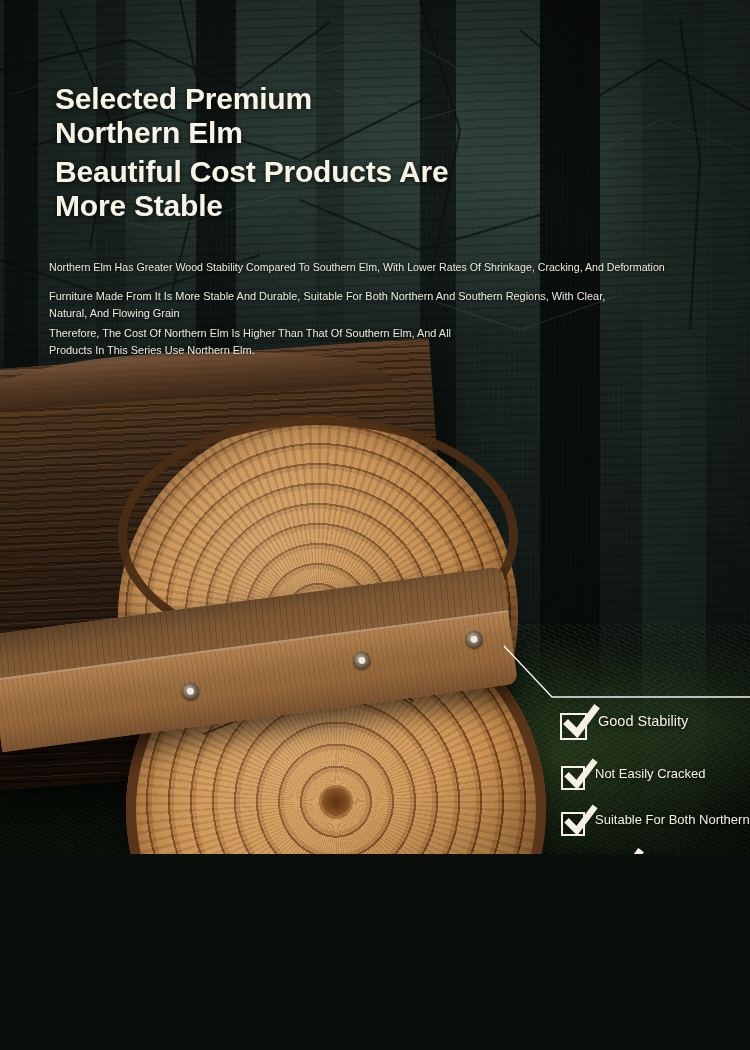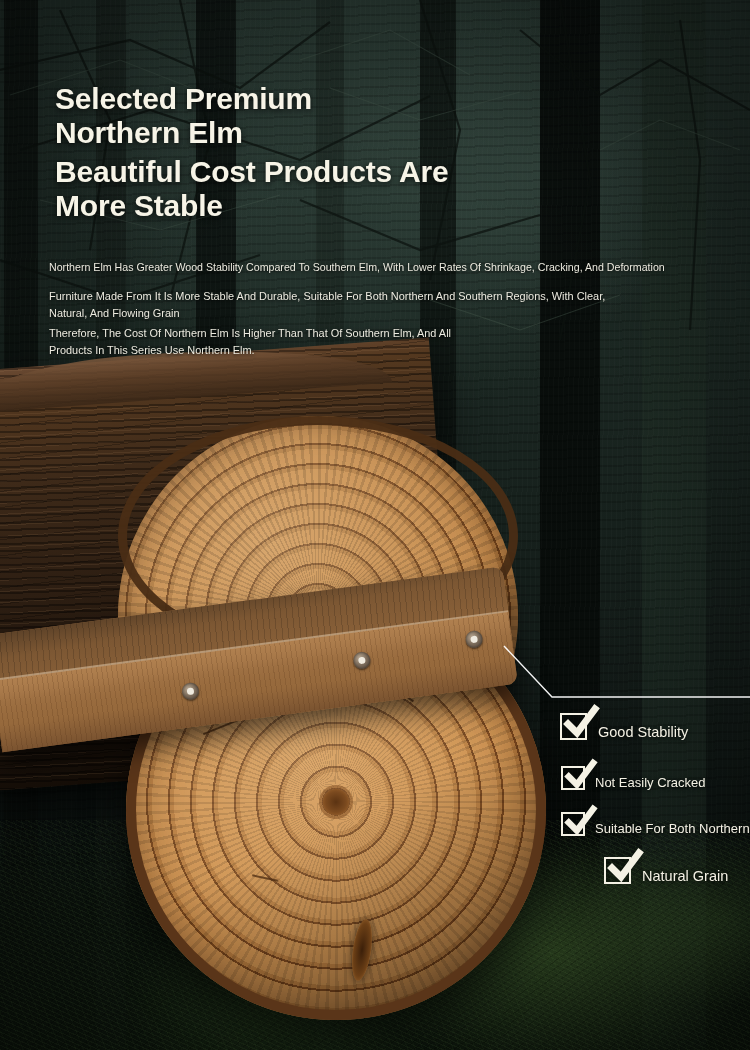--- a/index.html
+++ b/index.html
@@ -1,19 +1,19 @@
 <!DOCTYPE html>
 <html><head>
 <meta charset="utf-8">
 <style>
   * { margin:0; padding:0; box-sizing:border-box; }
   html,body { width:750px; height:1050px; overflow:hidden; background:#0a0f0c; }
   body { font-family:"Liberation Sans", sans-serif; }
 
-  #poster { position:relative; width:750px; height:1050px; overflow:hidden; }
+  #poster { position:relative; width:750px; height:854px; overflow:hidden; }
 
   
   .bg-base{
     position:absolute; inset:0;
     background:
       radial-gradient(ellipse 60% 40% at 50% 12%, #2e3f38 0%, rgba(46,63,56,0) 70%),
       linear-gradient(180deg,#24332d 0%,#1e2b26 18%,#1b2722 34%,#16201c 50%,#121a17 66%,#0d1512 82%,#0a100d 100%);
   }
   
   .bg-haze{
@@ -218,21 +218,21 @@
   }
   .screw i{
     position:absolute; left:50%; top:50%; width:7px; height:7px; margin:-3.5px 0 0 -3.5px;
     border-radius:50%; background:#efeadf; display:block;
   }
 
   
   .leader{ position:absolute; left:0; top:0; width:750px; height:1050px; z-index:28; pointer-events:none; }
 
   .checklist{ position:absolute; left:560px; top:713px; z-index:30; width:200px; }
-  .ck-item{ position:absolute; display:flex; align-items:flex-end; }
+  .ck-item{ position:absolute; display:flex; align-items:flex-start; }
   .ck-box{
     position:relative; width:27px; height:27px; flex:0 0 27px;
     border:2px solid #f4f1e4; background:rgba(0,0,0,.18);
   }
   .ck-box svg{ position:absolute; left:2px; top:-7px; width:34px; height:32px; overflow:visible; }
   .ck-label{
     margin-left:11px; color:#f4f1e4; font-size:14.5px; font-weight:400;
     white-space:nowrap; text-shadow:0 1px 4px rgba(0,0,0,.9);
   }
   .ck-item.small .ck-box{ width:24px; height:24px; flex:0 0 24px; }

